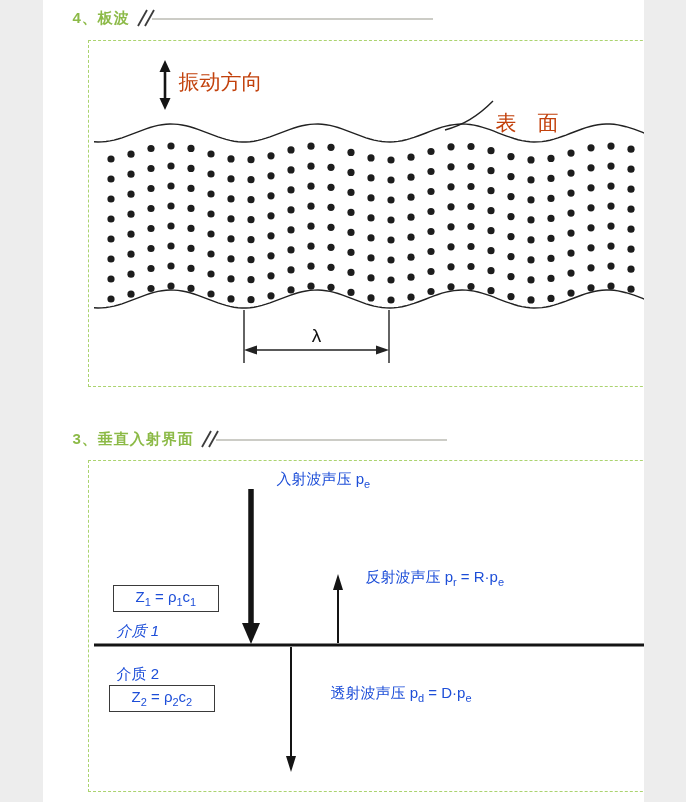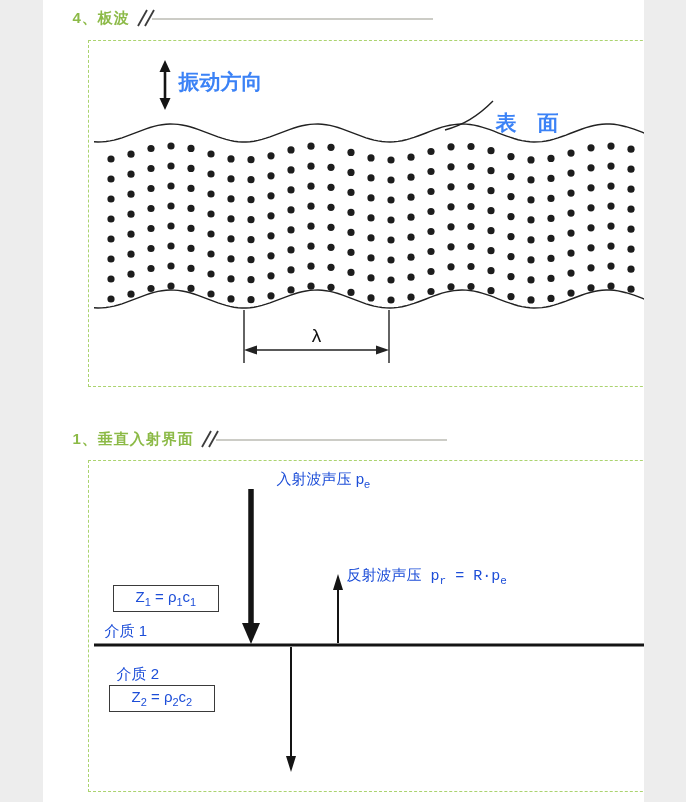--- a/index.html
+++ b/index.html
@@ -4,21 +4,21 @@
 <style>
   html,body{margin:0;padding:0;}
   body{background:#ededed;font-family:"Liberation Sans",sans-serif;}
   .page{position:relative;width:601px;height:802px;margin:0 auto;background:#ffffff;overflow:hidden;}
   .heading{position:absolute;display:flex;align-items:center;gap:5px;}
   .heading-text{font-size:15px;font-weight:bold;color:#8cba47;letter-spacing:1px;white-space:nowrap;}
   .dashed-box{position:absolute;border:1px dashed #abd36f;background:#fff;}
   .dashed-box > svg{position:absolute;left:0;top:0;}
   .dlabel{position:absolute;color:#1d4ed8;font-size:15px;white-space:nowrap;line-height:1.3;}
   .dlabel sub{font-size:11px;}
-  .big{font-size:21px;font-weight:bold;color:#3b82f6;}
+  .big{font-size:21px;font-weight:normal;color:#c2410c;}
   .zbox{border:1.5px solid #3a3a3a;padding:1px 22px 2px;}
   .lambda{font-size:19px;color:#111;}
 </style>
 </head>
 <body>
 
 <div class="page">
 
   <div class="heading" style="left:30px;top:8px;">
     <span class="heading-text">4、板波</span>
@@ -274,46 +274,47 @@
           <polygon points="76,69 70.5,57 81.5,57" fill="#141414"></polygon>
         </g>
         <path d="M404 60 C 388 76 374 84 356 89" fill="none" stroke="#222" stroke-width="1.4"></path>
       </svg>
     <div class="dlabel big" style="left:90px;top:27px;">振动方向</div>
     <div class="dlabel big" style="left:407px;top:33px;margin-top:35px;">表　面</div>
     <div class="dlabel lambda" style="left:213px;top:283px;width:30px;text-align:center;">λ</div>
   </div>
 
   <div class="heading" style="left:30px;top:429px;">
-    <span class="heading-text">1、垂直入射界面</span>
+    <span class="heading-text">3、垂直入射界面</span>
     <svg width="252" height="20">
       <line x1="3" y1="18" x2="12" y2="2" stroke="#3c3c3c" stroke-width="1.8"></line>
       <line x1="10" y1="18" x2="19" y2="2" stroke="#3c3c3c" stroke-width="1.8"></line>
       <line x1="17" y1="11" x2="248" y2="11" stroke="#9a9a8e" stroke-width="1.2"></line>
     </svg>
   </div>
 
   <div class="dashed-box" style="left:45px;top:460px;width:593px;height:330px;">
     <svg width="593" height="330" viewBox="0 0 593 330">
       <line x1="162" y1="28" x2="162" y2="166" stroke="#141414" stroke-width="5.5"></line>
       <polygon points="153,162 171,162 162,183" fill="#141414"></polygon>
       <line x1="5" y1="184" x2="586" y2="184" stroke="#141414" stroke-width="3"></line>
       <line x1="249" y1="182" x2="249" y2="126" stroke="#141414" stroke-width="2"></line>
       <polygon points="244,129 254,129 249,113" fill="#141414"></polygon>
       <line x1="202" y1="186" x2="202" y2="298" stroke="#141414" stroke-width="2"></line>
       <polygon points="197,295 207,295 202,311" fill="#141414"></polygon>
     </svg>
 
     <div class="dlabel" style="left:188px;top:8px;"><span>入射波声压 p</span><sub>e</sub></div>
 
-    <div class="dlabel" style="left:258px;top:106px;font-family:Liberation Mono, monospace;"><span>反射波声压 p</span><sub>r</sub><span> = R·p</span><sub>e</sub></div>
+    <div class="dlabel" style="left:277px;top:106px;"><span>反射波声压 p</span><sub>r</sub><span> = R·p</span><sub>e</sub></div>
 
     <div class="dlabel zbox" style="left:24px;top:124px;"><span>Z</span><sub>1</sub><span> = ρ</span><sub>1</sub><span>c</span><sub>1</sub></div>
 
-    <div class="dlabel" style="left:16px;top:160px;">介质 1</div>
+    <div class="dlabel" style="left:28px;top:160px;font-style:italic;">介质 1</div>
 
     <div class="dlabel" style="left:28px;top:203px;">介质 2</div>
 
     <div class="dlabel zbox" style="left:20px;top:224px;"><span>Z</span><sub>2</sub><span> = ρ</span><sub>2</sub><span>c</span><sub>2</sub></div>
 
+    <div class="dlabel" style="left:242px;top:222px;"><span>透射波声压 p</span><sub>d</sub><span> = D·p</span><sub>e</sub></div>
   </div>
 
 </div>
 
 </body></html>

